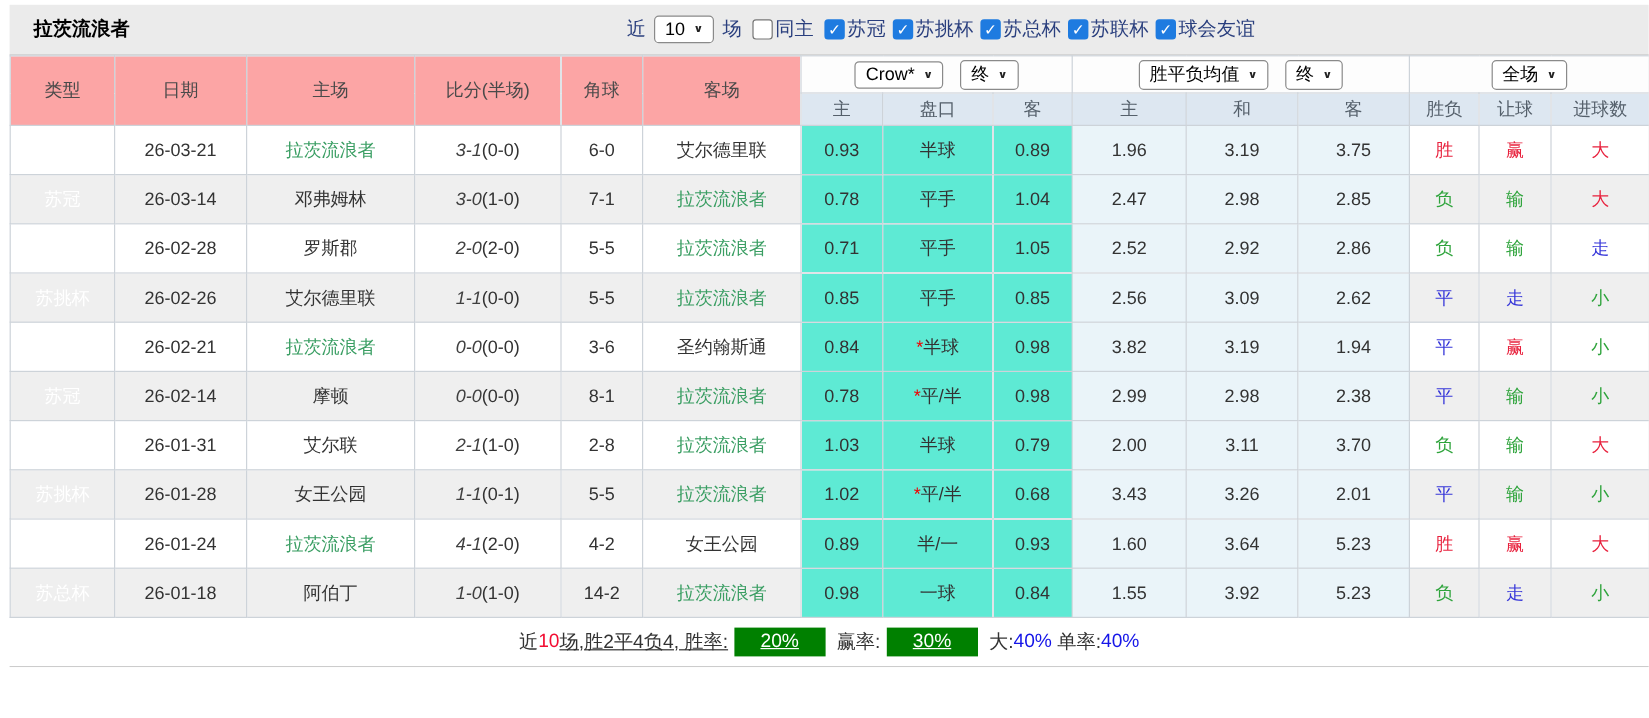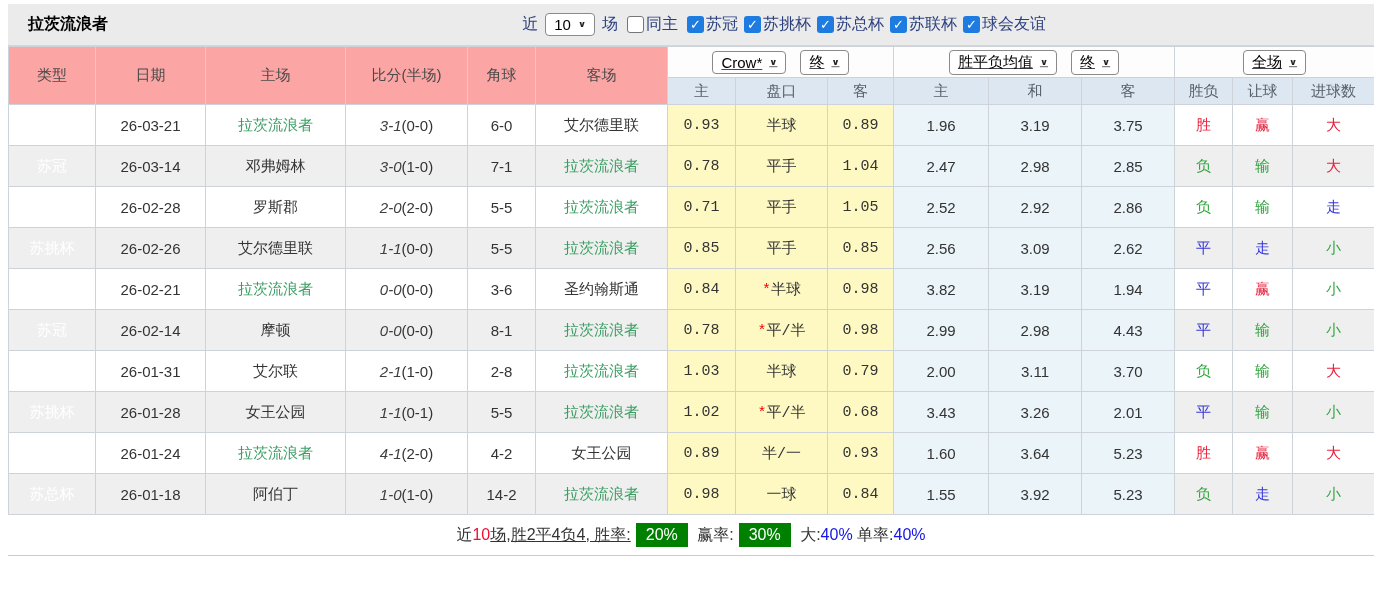--- a/index.html
+++ b/index.html
@@ -56,47 +56,47 @@
   .cb.unchecked { background: #fff; border: 1px solid #767676; }
   .cb-label { display: inline-flex; align-items: center; cursor: pointer; }
 
   
   table { border-collapse: collapse; table-layout: fixed; width: 1366px; }
   th, td { border: 1px solid #cdd3d9; text-align: center; overflow: hidden; white-space: nowrap; padding: 0; }
   thead th { font-weight: normal; font-size: 15px; color: #4a4a4a; }
   th.hdr-left { background: #fca5a5; }
   th.hdr-grp { background: #fdfdfd; height: 31px; }
   tr.hdr-sub th { background: #dde7f1; height: 27px; color: #55606b; }
-  .grp-sels { display: flex; align-items: center; justify-content: center; gap: 6px; text-decoration: underline; }
+  .grp-sels { display: flex; align-items: center; justify-content: center; gap: 6px; }
 
   tbody td { height: 41px; font-size: 15px; color: #333; }
   tr.odd td { background: #fff; }
   tr.even td { background: #efefef; }
-  tbody td.cream { background: #fef9c3; font-family: Liberation Mono, monospace; }
+  tbody td.cream { background: #5eead4; }
   tbody td.lightblue { background: #eaf4f9; }
   td.type { color: #fff; font-size: 15px; }
   .type-green { background: #5bb431; }
   .type-blue  { background: #114f9b; }
   .type-mint  { background: #4cc28a; }
   .team-green { color: #3a9e63; }
   .score-main { color: #404040; font-style: italic; }
   .score-half { color: #333; }
   .c-red   { color: #e8213d; }
   .c-green { color: #2fa43c; }
   .c-blue  { color: #3636d9; }
   .star { color: #f00000; }
 
   
   .summary {
     height: 41px;
     display: flex; align-items: center; justify-content: center;
     font-size: 16px; color: #333;
     border-bottom: 1px solid #ccc;
   }
-  .summary .badge { background: #008000; color: #fff; padding: 3px 10px; margin: 0 5px; }
+  .summary .badge { background: #008000; color: #fff; padding: 3px 22px; margin: 0 5px; text-decoration: underline; }
   .summary .blue-text { color: #1515e8; text-align: center; }
   .summary .red-text { color: #f20d32; }
 </style>
 </head>
 <body>
 
 <div class="page">
 
 
   <div class="filterbar">
@@ -299,21 +299,21 @@
           <td>26-02-14</td>
           <td><span>摩顿</span></td>
           <td><span class="score-main">0-0</span><span class="score-half">(0-0)</span></td>
           <td>8-1</td>
           <td><span class="team-green">拉茨流浪者</span></td>
           <td class="cream">0.78</td>
           <td class="cream"><span class="star">*</span><span>平/半</span></td>
           <td class="cream">0.98</td>
           <td class="lightblue">2.99</td>
           <td class="lightblue">2.98</td>
-          <td class="lightblue">4.43</td>
+          <td class="lightblue">2.38</td>
           <td class="c-blue">平</td>
           <td class="c-green">输</td>
           <td class="c-green">小</td>
         </tr>
         <tr class="odd">
           <td class="type type-green">苏冠</td>
           <td>26-01-31</td>
           <td><span>艾尔联</span></td>
           <td><span class="score-main">2-1</span><span class="score-half">(1-0)</span></td>
           <td>2-8</td>

